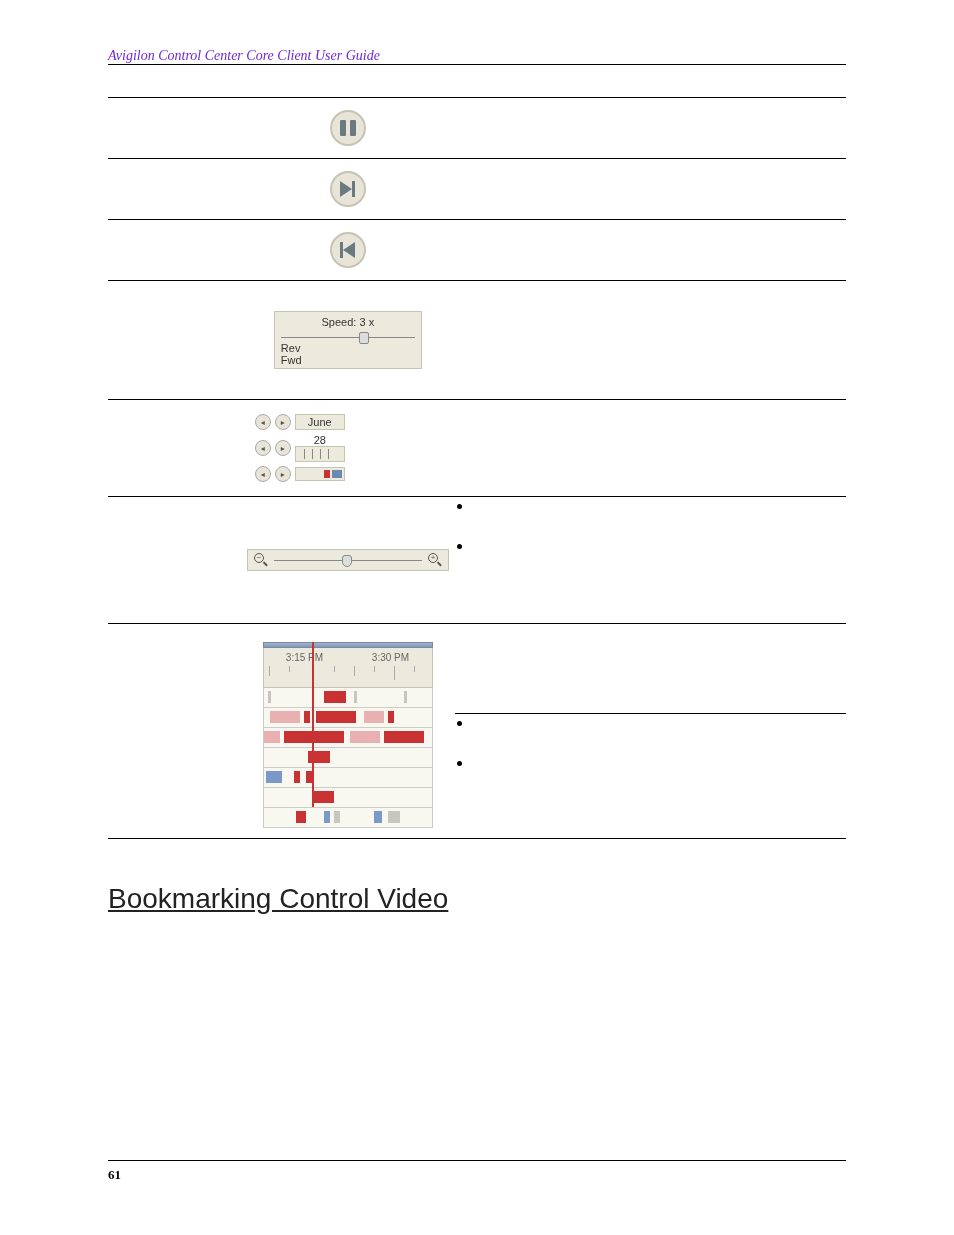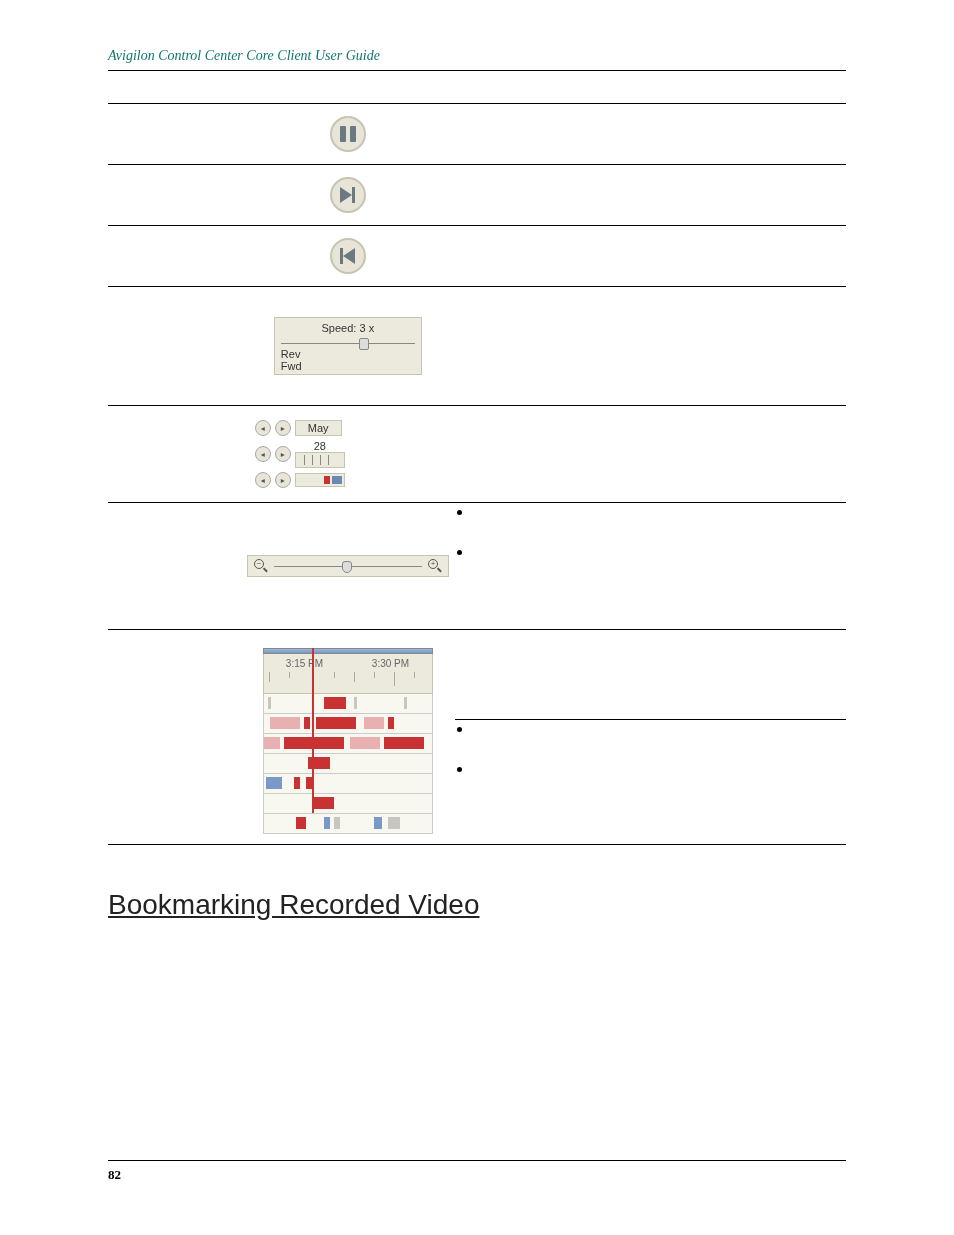--- a/index.html
+++ b/index.html
@@ -10,22 +10,21 @@
     font-family: Georgia, 'Times New Roman', serif;
     color: #000;
     position: relative;
   }
   .page {
     padding: 48px 108px 0 108px;
   }
   .header-title {
     font-style: italic;
     font-size: 14px;
-    color: #0f766e;
-    padding-bottom: 6px;
+    color: #6d28d9;
     border-bottom: 1px solid #000;
     margin-bottom: 32px;
   }
   table.main {
     width: 100%;
     border-collapse: collapse;
   }
   table.main td {
     border-top: 1px solid #000;
     border-bottom: 1px solid #000;
@@ -218,21 +217,21 @@
       <td class="col-right"></td>
     </tr>
 
     <tr>
       <td class="col-left"></td>
       <td class="col-mid">
         <div class="calendar-box">
           <div class="cal-row">
             <div class="mini-btn">◂</div>
             <div class="mini-btn">▸</div>
-            <div class="cal-label">May</div>
+            <div class="cal-label">June</div>
           </div>
           <div class="cal-row">
             <div class="mini-btn">◂</div>
             <div class="mini-btn">▸</div>
             <div style="display:flex;flex-direction:column;align-items:center;">
               <div style="font-size:11px;">28</div>
               <div class="cal-ticks">
                 <span style="left:8px;"></span>
                     <span style="left:16px;"></span>
                     <span style="left:24px;"></span>
@@ -347,18 +346,18 @@
       <td class="col-right">
         <ul class="bullets">
           <li></li>
           <li></li>
         </ul>
       </td>
     </tr>
   </tbody>
     </table>
 
-  <h2 class="section-heading">Bookmarking Recorded Video</h2>
+  <h2 class="section-heading">Bookmarking Control Video</h2>
 </div>
 
 <div class="footer">
-  <span>82</span>
+  <span>61</span>
 </div>
 
 </body></html>

